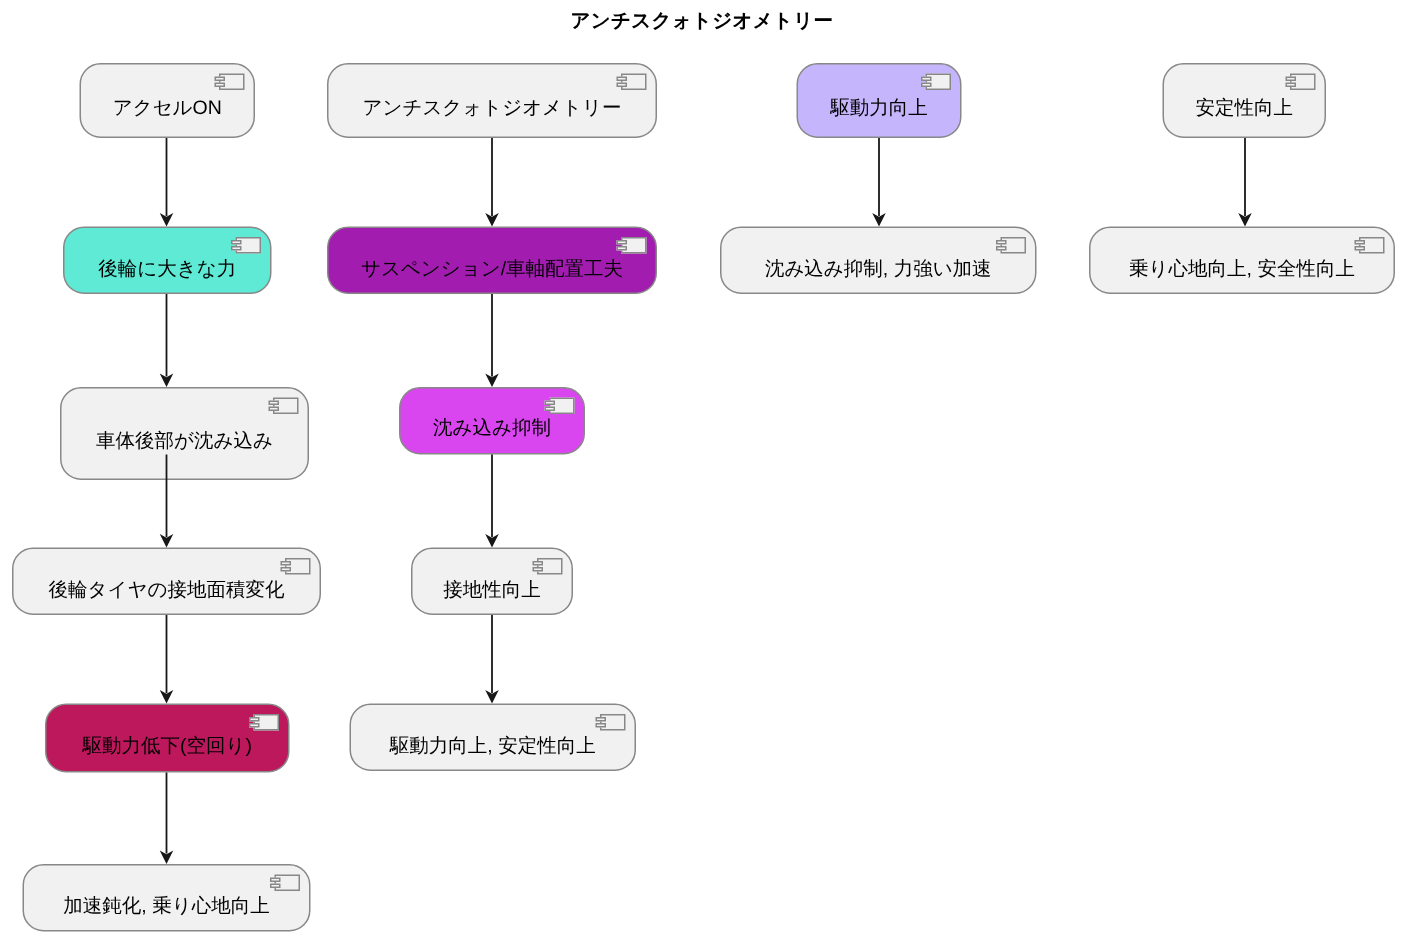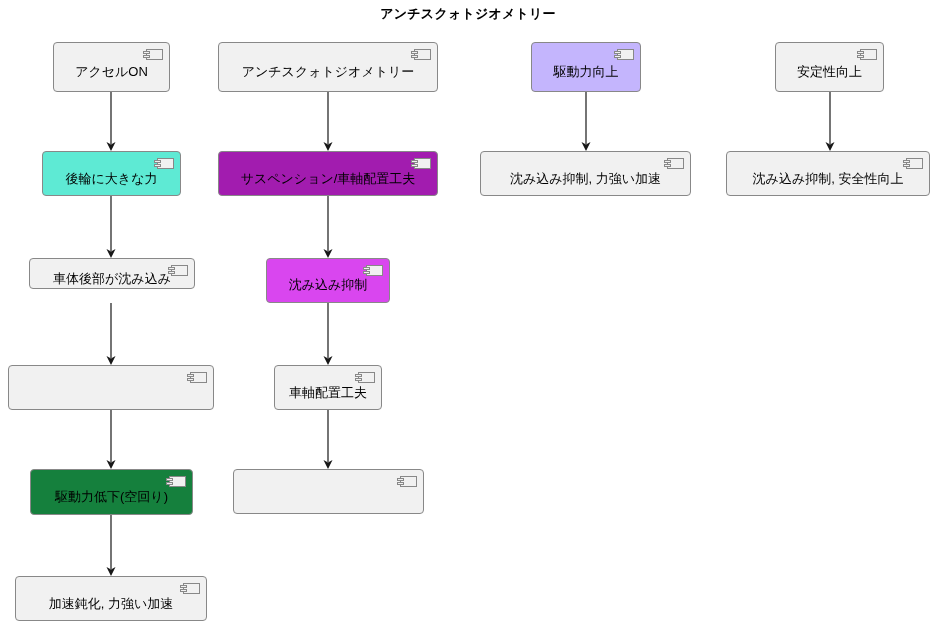--- a/index.html
+++ b/index.html
@@ -27,21 +27,21 @@
     font-weight: bold;
     color: #000000;
     letter-spacing: 0.2px;
     white-space: nowrap;
   }
   .component-node {
     position: absolute;
     box-sizing: border-box;
     background: #F1F1F1;
     border: 1px solid #888888;
-    border-radius: 4px;
+    border-radius: 14px;
     display: flex;
     align-items: center;
     justify-content: center;
   }
   .component-label {
     font-size: 13px;
     color: #000000;
     white-space: nowrap;
     line-height: 1;
     padding-top: 9px;
@@ -100,50 +100,51 @@
         <span class="component-label">アクセルON</span>
       </div>
       <div class="component-node" style="left: 42px; top: 151px; width: 139px; height: 45px; background: #5eead4; border-color: rgb(136, 136, 136);">
         <span class="component-icon">
           <span class="body"></span>
           <span class="tab t1"></span>
           <span class="tab t2"></span>
         </span>
         <span class="component-label">後輪に大きな力</span>
       </div>
-      <div class="component-node" style="left: 29px; top: 258px; width: 166px; height: 31px; background: rgb(241, 241, 241); border-color: rgb(136, 136, 136);">
+      <div class="component-node" style="left: 40px; top: 258px; width: 166px; height: 62px; background: rgb(241, 241, 241); border-color: rgb(136, 136, 136);">
         <span class="component-icon">
           <span class="body"></span>
           <span class="tab t1"></span>
           <span class="tab t2"></span>
         </span>
         <span class="component-label">車体後部が沈み込み</span>
       </div>
       <div class="component-node" style="left: 8px; top: 365px; width: 206px; height: 45px; background: rgb(241, 241, 241); border-color: rgb(136, 136, 136);">
         <span class="component-icon">
           <span class="body"></span>
           <span class="tab t1"></span>
           <span class="tab t2"></span>
         </span>
-      </div>
-      <div class="component-node" style="left: 30px; top: 469px; width: 163px; height: 46px; background: #15803d; border-color: rgb(136, 136, 136);">
+        <span class="component-label">後輪タイヤの接地面積変化</span>
+      </div>
+      <div class="component-node" style="left: 30px; top: 469px; width: 163px; height: 46px; background: #be185d; border-color: rgb(136, 136, 136);">
         <span class="component-icon">
           <span class="body"></span>
           <span class="tab t1"></span>
           <span class="tab t2"></span>
         </span>
         <span class="component-label">駆動力低下(空回り)</span>
       </div>
       <div class="component-node" style="left: 15px; top: 576px; width: 192px; height: 45px; background: rgb(241, 241, 241); border-color: rgb(136, 136, 136);">
         <span class="component-icon">
           <span class="body"></span>
           <span class="tab t1"></span>
           <span class="tab t2"></span>
         </span>
-        <span class="component-label">加速鈍化, 力強い加速</span>
+        <span class="component-label">加速鈍化, 乗り心地向上</span>
       </div>
       <div class="component-node" style="left: 218px; top: 42px; width: 220px; height: 50px; background: rgb(241, 241, 241); border-color: rgb(136, 136, 136);">
         <span class="component-icon">
           <span class="body"></span>
           <span class="tab t1"></span>
           <span class="tab t2"></span>
         </span>
         <span class="component-label">アンチスクォトジオメトリー</span>
       </div>
       <div class="component-node" style="left: 218px; top: 151px; width: 220px; height: 45px; background: #a21caf; border-color: rgb(136, 136, 136);">
@@ -161,28 +162,29 @@
           <span class="tab t2"></span>
         </span>
         <span class="component-label">沈み込み抑制</span>
       </div>
       <div class="component-node" style="left: 274px; top: 365px; width: 108px; height: 45px; background: rgb(241, 241, 241); border-color: rgb(136, 136, 136);">
         <span class="component-icon">
           <span class="body"></span>
           <span class="tab t1"></span>
           <span class="tab t2"></span>
         </span>
-        <span class="component-label">車軸配置工夫</span>
+        <span class="component-label">接地性向上</span>
       </div>
       <div class="component-node" style="left: 233px; top: 469px; width: 191px; height: 45px; background: rgb(241, 241, 241); border-color: rgb(136, 136, 136);">
         <span class="component-icon">
           <span class="body"></span>
           <span class="tab t1"></span>
           <span class="tab t2"></span>
         </span>
+        <span class="component-label">駆動力向上, 安定性向上</span>
       </div>
       <div class="component-node" style="left: 531px; top: 42px; width: 110px; height: 50px; background: #c4b5fd; border-color: rgb(136, 136, 136);">
         <span class="component-icon">
           <span class="body"></span>
           <span class="tab t1"></span>
           <span class="tab t2"></span>
         </span>
         <span class="component-label">駆動力向上</span>
       </div>
       <div class="component-node" style="left: 480px; top: 151px; width: 211px; height: 45px; background: rgb(241, 241, 241); border-color: rgb(136, 136, 136);">
@@ -200,21 +202,21 @@
           <span class="tab t2"></span>
         </span>
         <span class="component-label">安定性向上</span>
       </div>
       <div class="component-node" style="left: 726px; top: 151px; width: 204px; height: 45px; background: rgb(241, 241, 241); border-color: rgb(136, 136, 136);">
         <span class="component-icon">
           <span class="body"></span>
           <span class="tab t1"></span>
           <span class="tab t2"></span>
         </span>
-        <span class="component-label">沈み込み抑制, 安全性向上</span>
+        <span class="component-label">乗り心地向上, 安全性向上</span>
       </div>
     </div>
   <div id="edges-layer">
       <div class="edge" style="left: 101px; top: 92px; width: 20px; height: 59px;">
         <svg width="20" height="59" viewBox="0 0 20 59">
           <line x1="10" y1="0" x2="10" y2="52" stroke="#181818" stroke-width="1.2"></line>
           <polygon points="10,59 5.5,50 10,52.5 14.5,50" fill="#181818"></polygon>
         </svg>
       </div>
       <div class="edge" style="left: 101px; top: 196px; width: 20px; height: 62px;">

